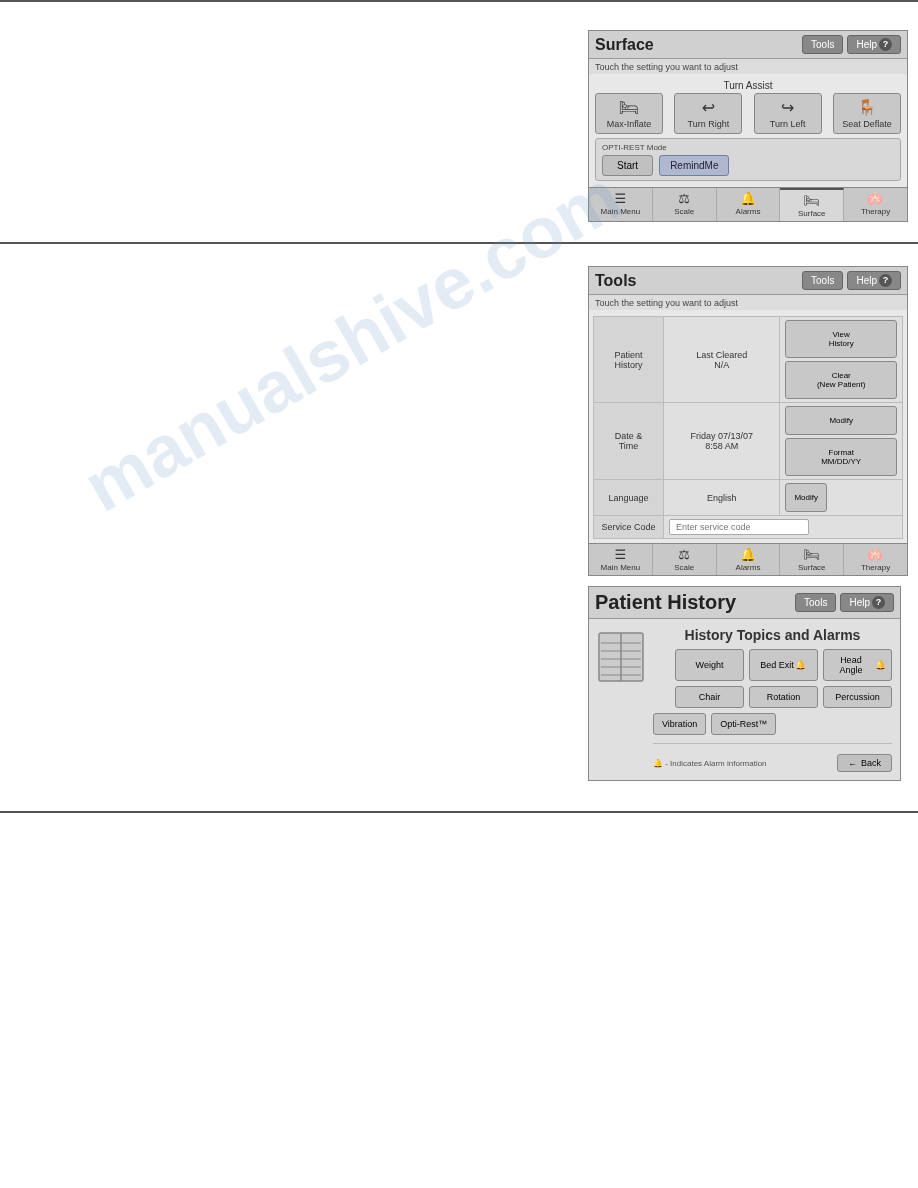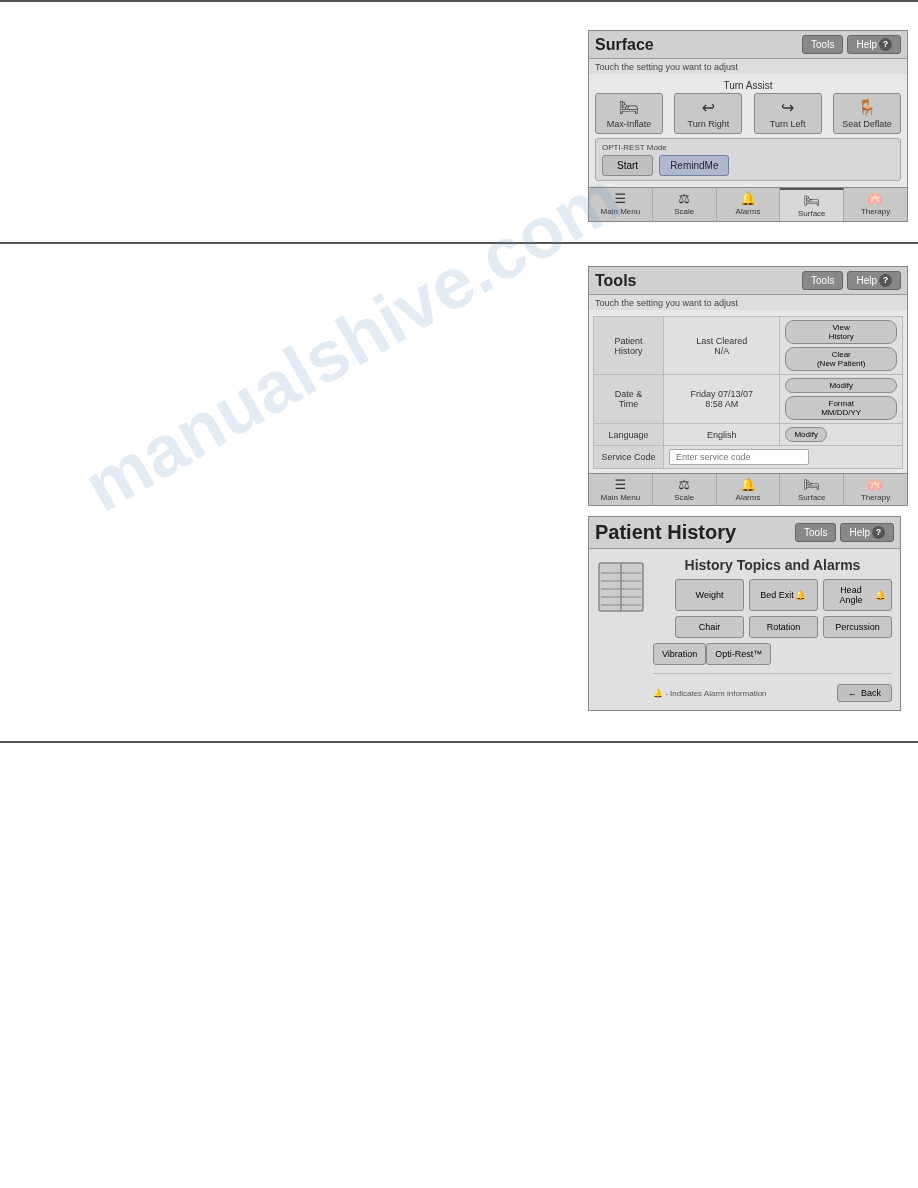--- a/index.html
+++ b/index.html
@@ -251,22 +251,22 @@
     }
 
     .tools-table .value-cell {
       background: #e0e0e0;
       text-align: center;
     }
 
     .tools-btn {
       background: #c8c8c8;
       border: 1px solid #888;
-      border-radius: 9px;
-      padding: 2px 8px;
+      border-radius: 3px;
+      padding: 9px 8px;
       font-size: 8px;
       cursor: pointer;
       white-space: nowrap;
     }
 
     .service-input {
       background: #fff;
       border: 1px solid #aaa;
       border-radius: 2px;
       padding: 2px 6px;
@@ -348,20 +348,21 @@
       justify-content: center;
       gap: 2px;
     }
 
     .alarm-bell {
       font-size: 9px;
     }
 
     .ph-btn-row2 {
       display: flex;
+      gap: 5px;
       justify-content: flex-start;
       margin-bottom: 5px;
     }
 
     .ph-btn-half {
       background: #c8c8c8;
       border: 1px solid #888;
       border-radius: 3px;
       padding: 5px 8px;
       font-size: 9px;

